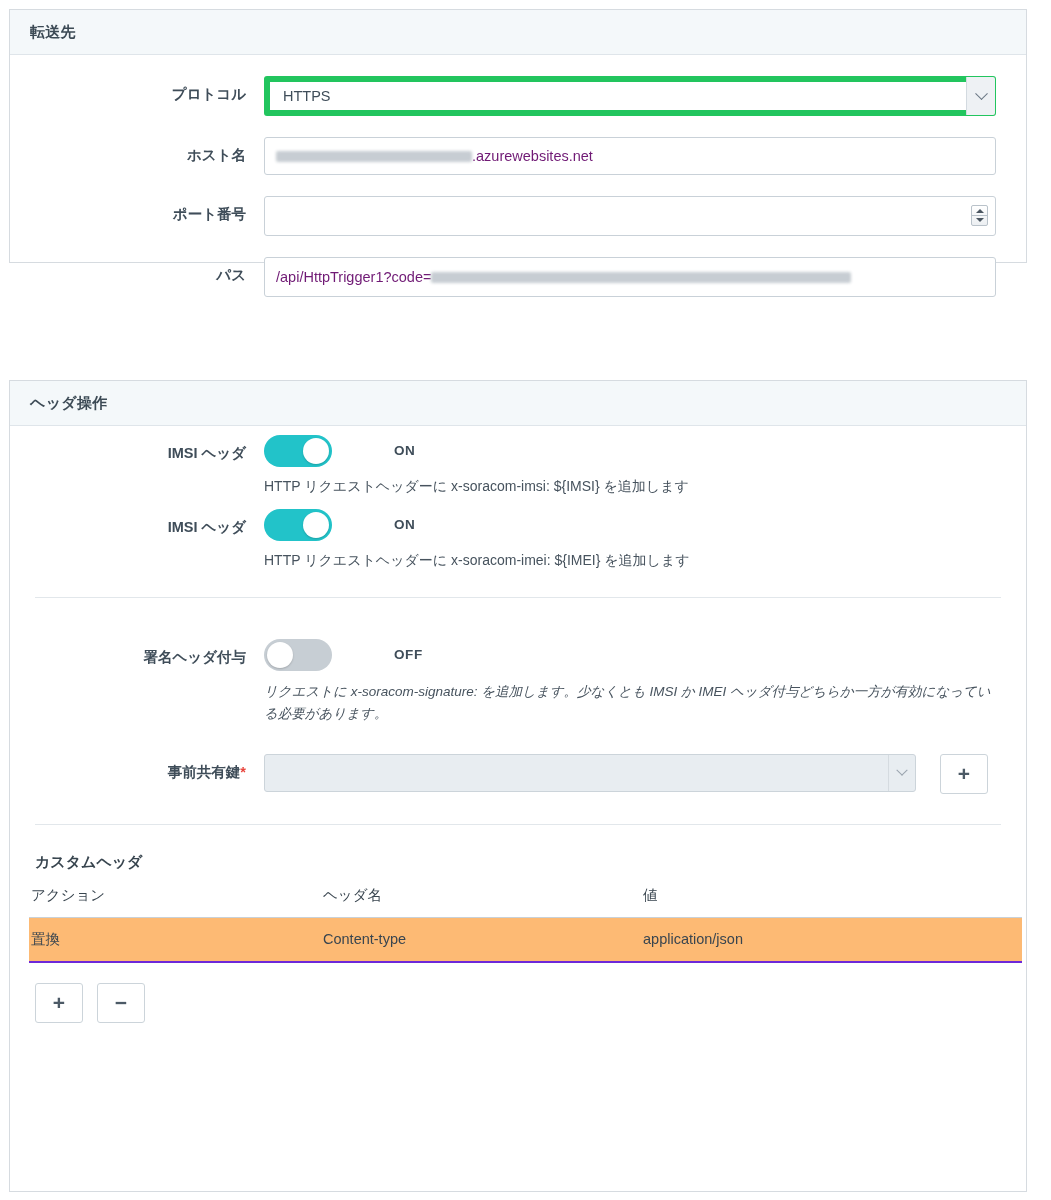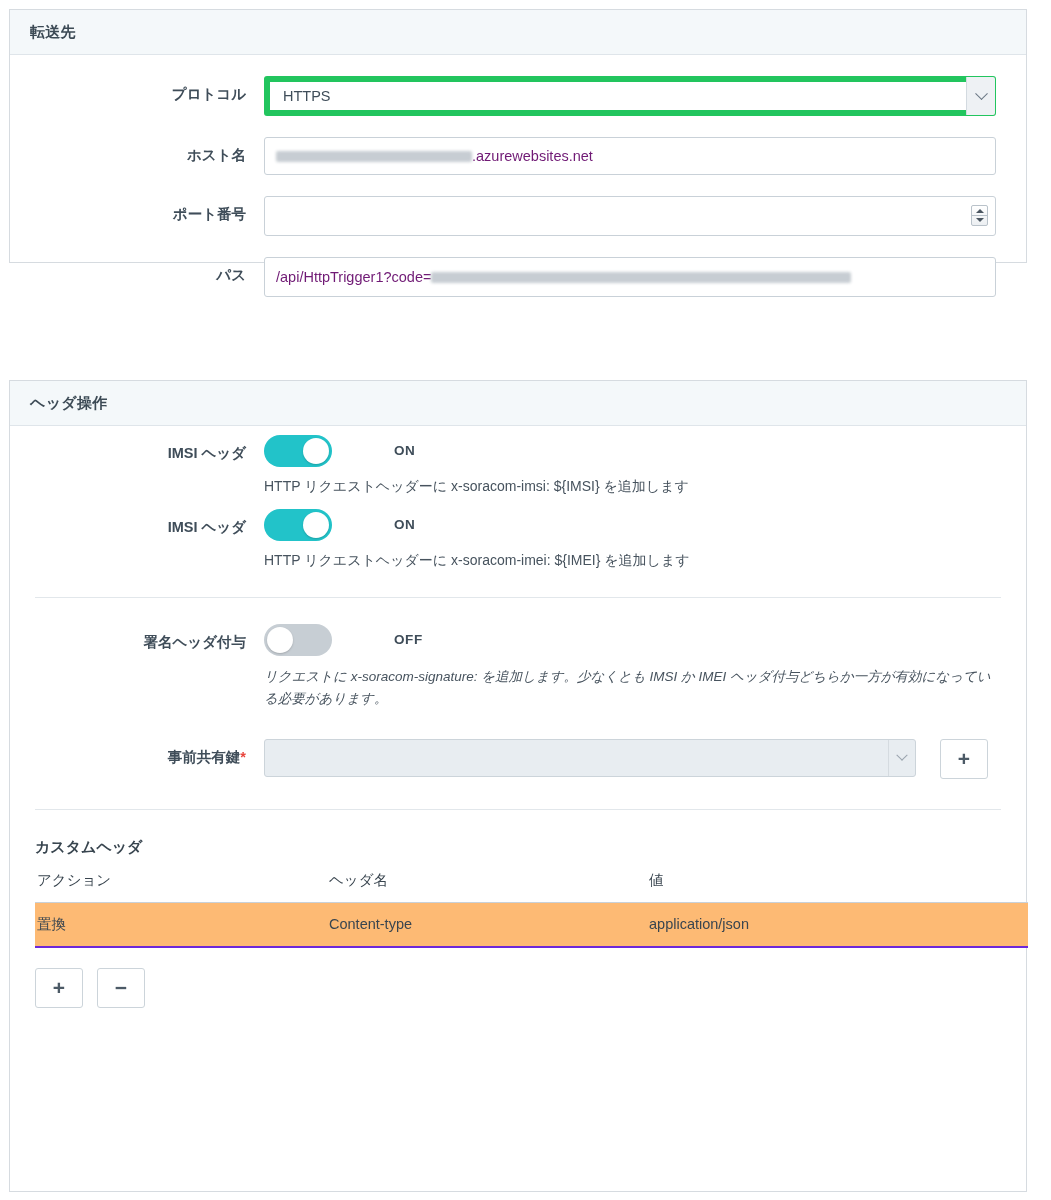--- a/index.html
+++ b/index.html
@@ -260,21 +260,21 @@
 
   
   .section-title {
     font-size: 15px;
     font-weight: bold;
     color: #38454f;
     padding: 0 0 0 25px;
   }
   .ch-table {
     width: 993px;
-    margin: 14px 0 0 25px;
+    margin: 14px 0 0 19px;
     border-collapse: collapse;
     font-size: 14.5px;
   }
   .ch-table th {
     text-align: left;
     font-weight: normal;
     color: #39454f;
     padding: 0 0 12px 0;
     border-bottom: 1px solid #c9d1d8;
     font-size: 14.5px;
@@ -378,21 +378,21 @@
               <span class="knob"></span>
             </div>
             <span class="toggle-state">ON</span>
           </div>
           <p class="helper">HTTP リクエストヘッダーに x-soracom-imei: ${IMEI} を追加します</p>
         </div>
       </div>
 
       <div class="divider"></div>
 
-      <div class="form-row" style="margin-top:26px">
+      <div class="form-row" style="margin-top:41px">
         <div class="form-label">署名ヘッダ付与</div>
         <div class="field">
           <div class="toggle-row">
             <div class="toggle off">
               <span class="knob"></span>
             </div>
             <span class="toggle-state">OFF</span>
           </div>
           <p class="helper-italic">リクエストに x-soracom-signature: を追加します。少なくとも IMSI か IMEI ヘッダ付与どちらか一方が有効になっている必要があります。</p>
         </div>

